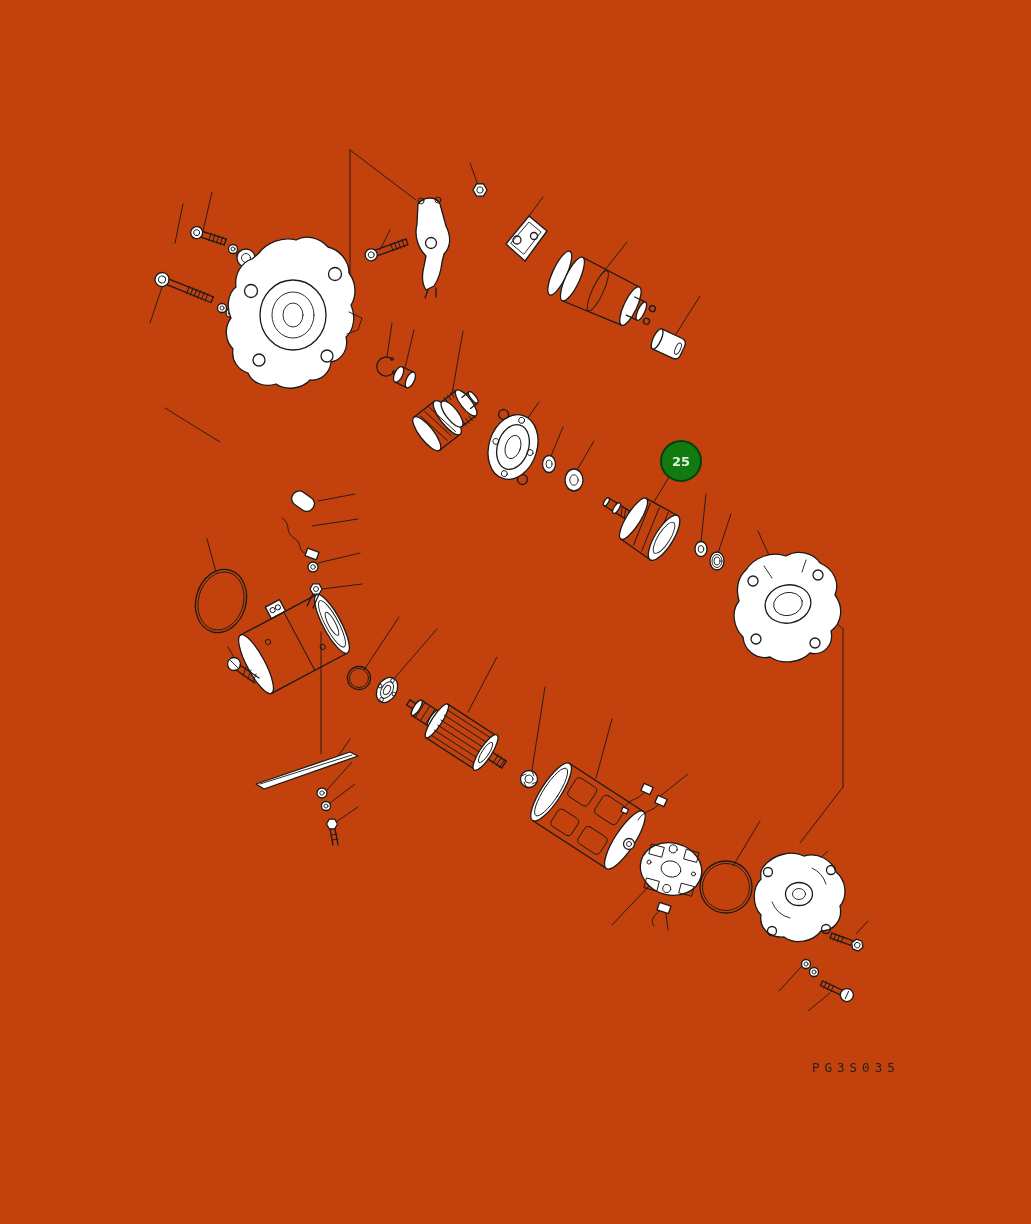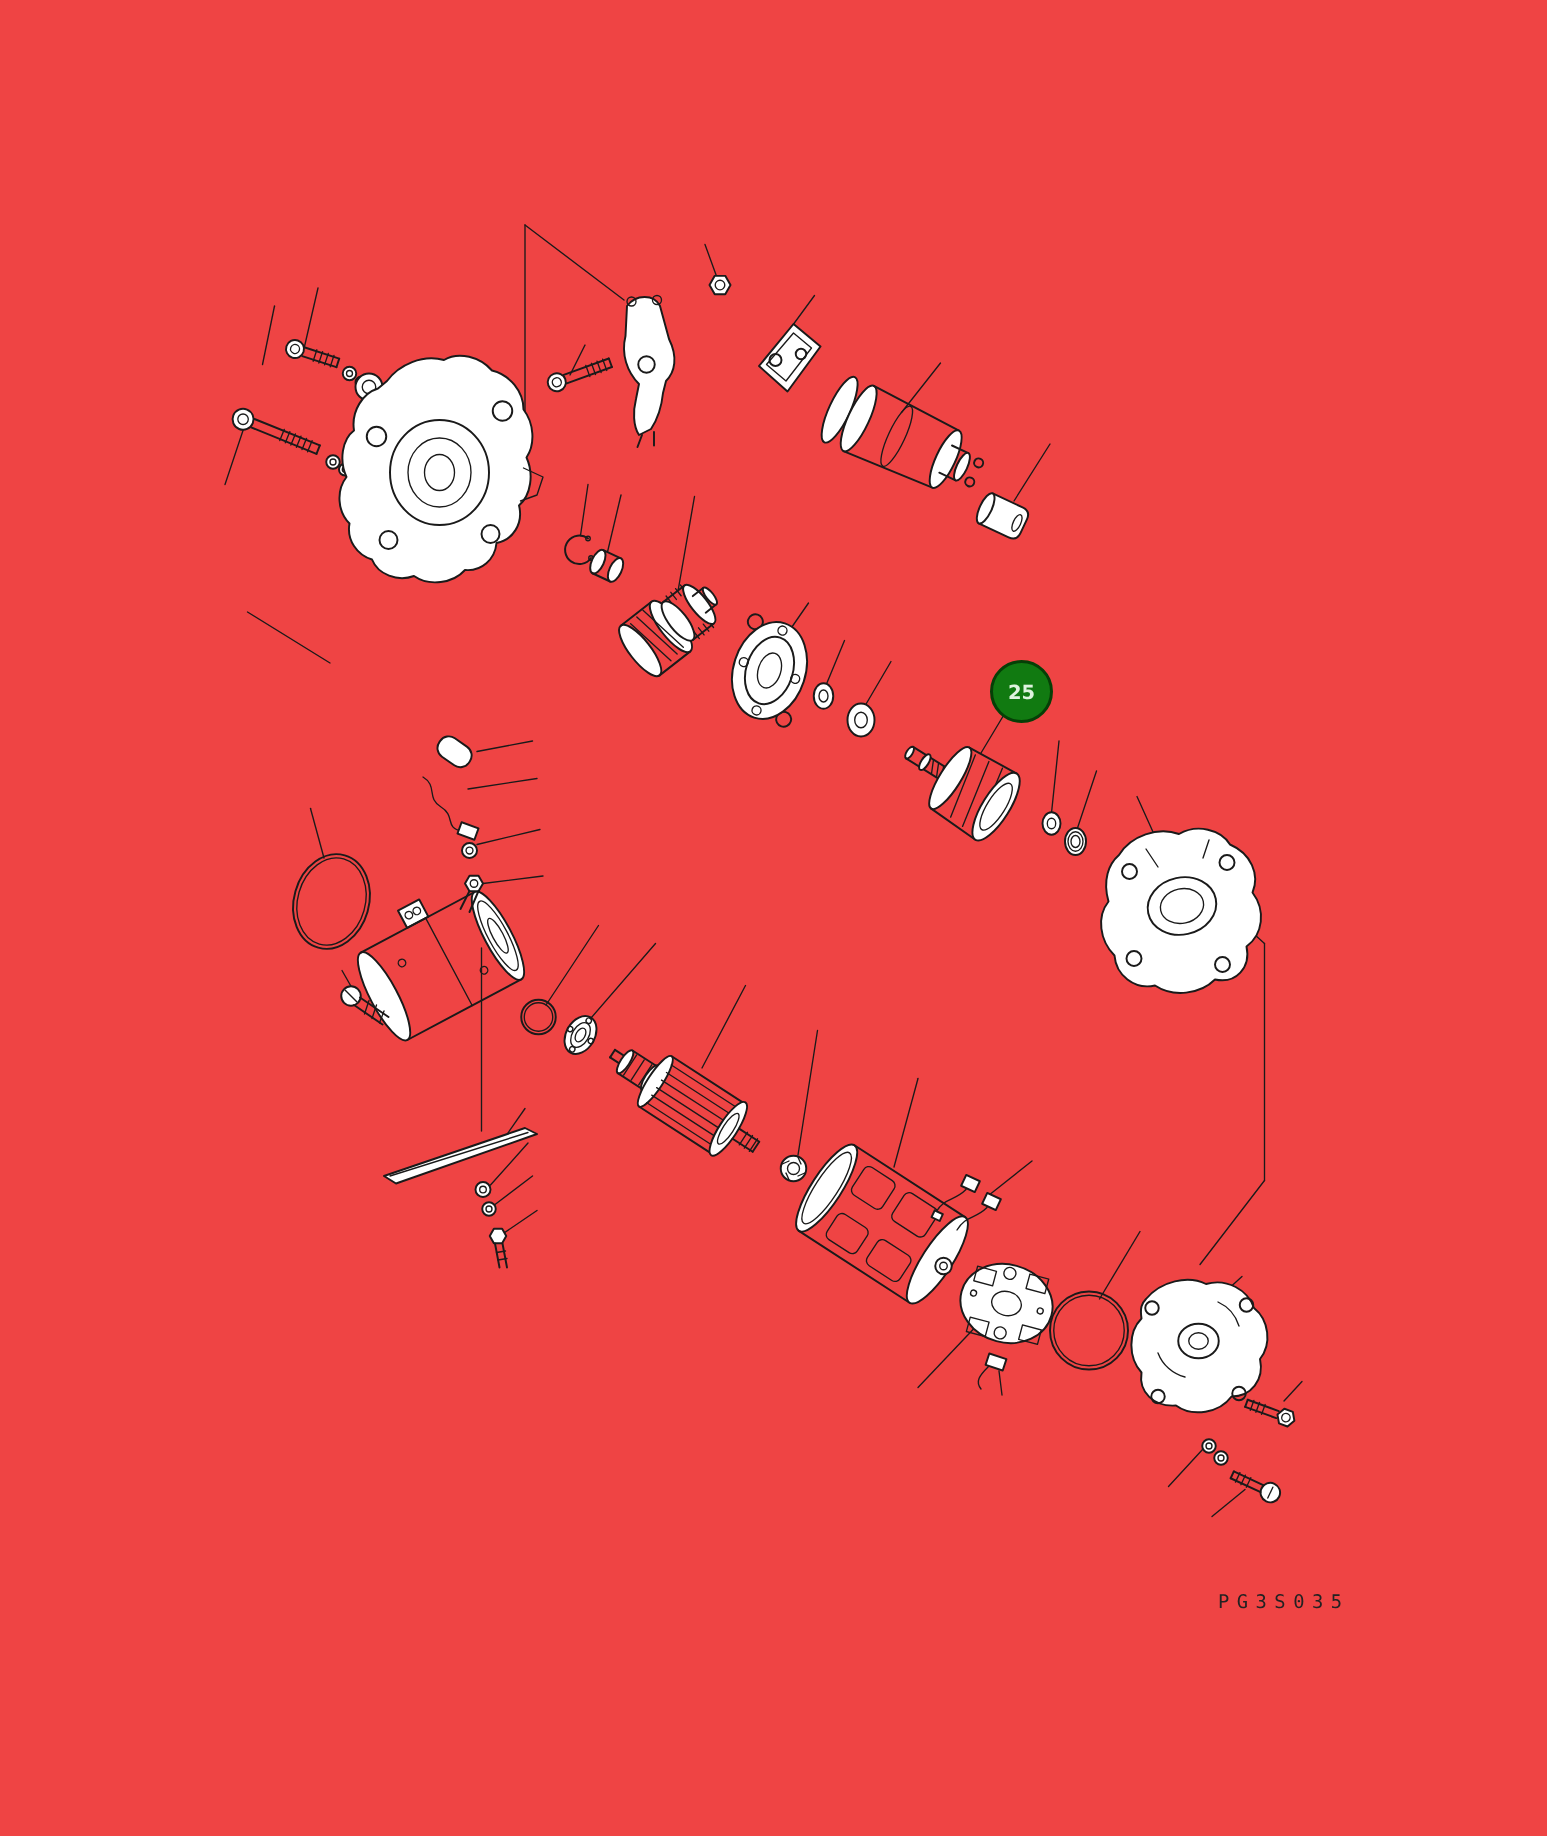--- a/index.html
+++ b/index.html
@@ -1,19 +1,19 @@
 <!DOCTYPE html>
 <html><head>
 <meta charset="utf-8">
 <style>
   html,body { margin:0; padding:0; background:#ffffff; }
   .canvas {
     position:relative;
     width:1031px; height:1224px;
-    background:#ef4444;
+    background:#c2410c;
     font-family:"DejaVu Sans", sans-serif;
     overflow:hidden;
   }
   svg { position:absolute; left:0; top:0; }
   .ln   { fill:none; stroke:#1a1a1a; stroke-width:1.3; stroke-linecap:round; stroke-linejoin:round; }
   .fw   { fill:#ffffff; stroke:#1a1a1a; stroke-width:1.3; stroke-linejoin:round; }
   .thin { stroke-width:0.9; }
   .ldr  { fill:none; stroke:#1a1a1a; stroke-width:0.9; stroke-linecap:round; }
   .code-text { font-family:"DejaVu Sans Mono", monospace; font-size:12.5px; letter-spacing:5px; fill:#222; }
   .callout-text { font-family:"DejaVu Sans", sans-serif; font-size:13px; font-weight:bold; text-anchor:middle; }

